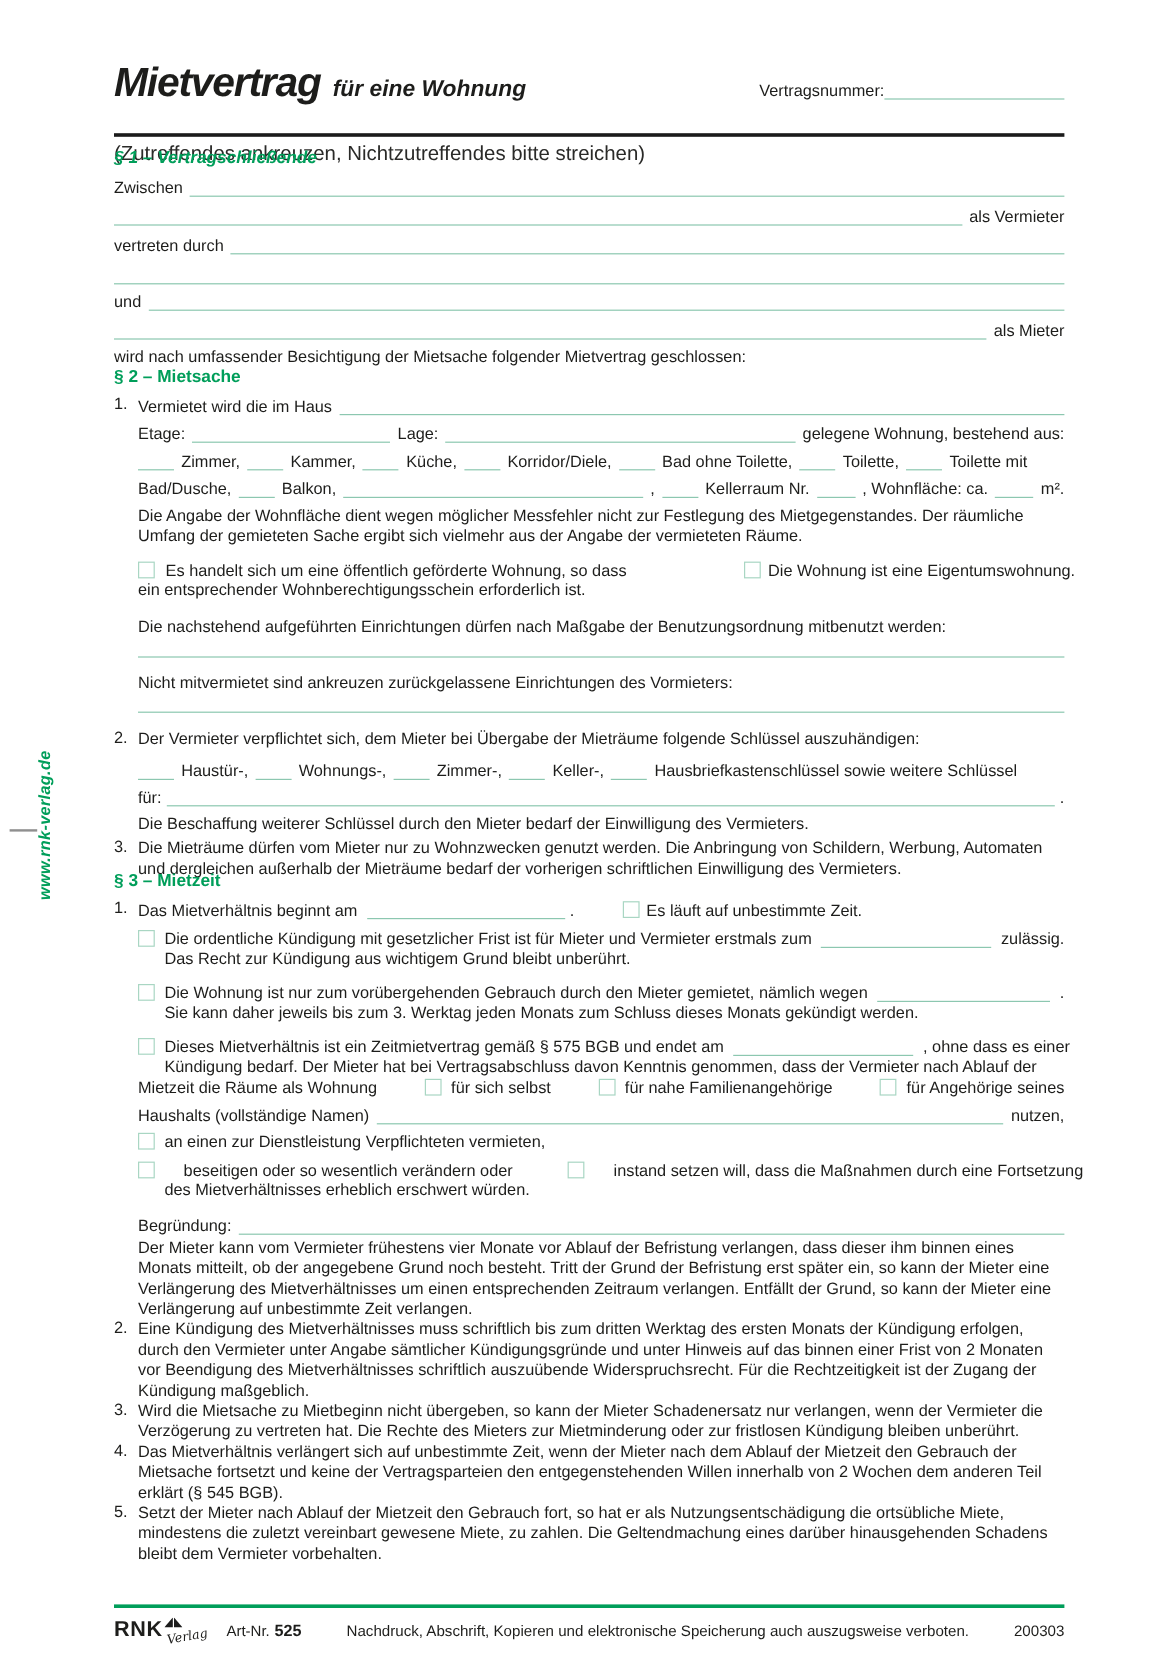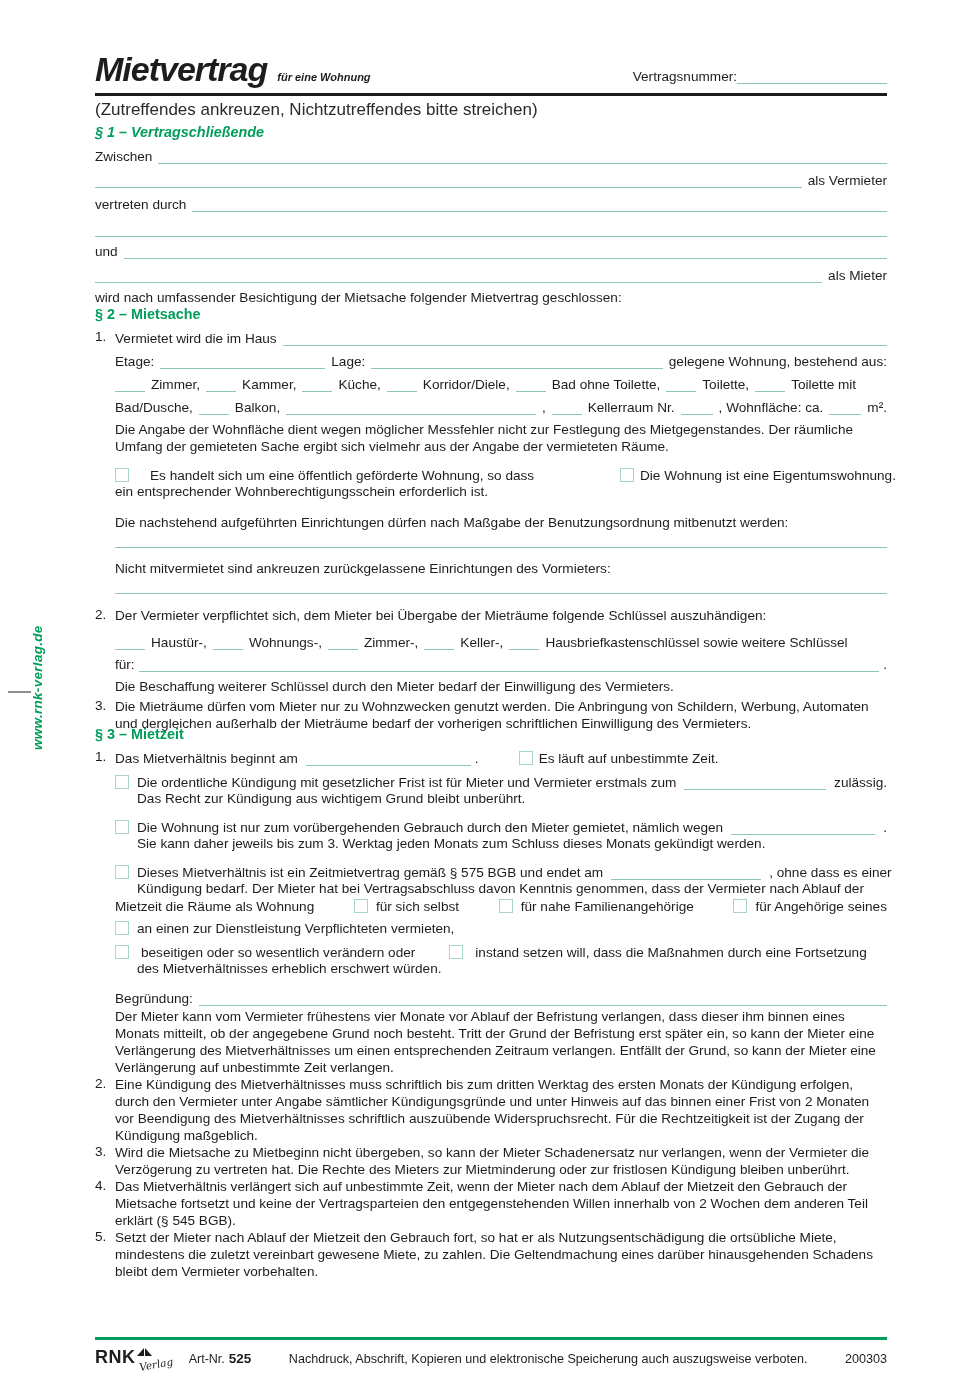--- a/index.html
+++ b/index.html
@@ -12,23 +12,23 @@
   .sheet{position:relative;width:980px;height:1386px;background:#fff;overflow:hidden;
          font-family:"Liberation Sans",sans-serif;color:var(--ink);font-size:13.6px;}
   .abs{position:absolute;}
   #hdr{left:95px;right:93px;top:50px;}
   #s1{left:95px;right:93px;top:124px;}
   #s2{left:95px;right:93px;top:306px;}
   #s3{left:95px;right:93px;top:726px;}
   #ftr-rule{left:95px;right:93px;top:1337px;height:3px;background:var(--green);}
   #ftr{left:95px;right:93px;top:1347px;}
 
-  .title-row{display:flex;align-items:baseline;border-bottom:3.5px solid #1b1b1b;padding-bottom:4px;}
+  .title-row{display:flex;align-items:baseline;border-bottom:3.5px solid #1b1b1b;padding-bottom:22px;}
   .title{font-size:34px;font-weight:bold;font-style:italic;letter-spacing:-1px;}
-  .subtitle{font-size:11px;font-weight:bold;font-style:italic;margin-left:10px;}
+  .subtitle{font-size:19px;font-weight:bold;font-style:italic;margin-left:10px;}
   .spacer{flex:1;}
   .instruction{font-size:17px;margin-top:4px;color:#2a2a28;}
 
   .h{color:var(--green);font-weight:bold;font-size:14.4px;margin:0 0 7px 0;}
   .h.it{font-style:italic;}
 
   .row{display:flex;align-items:baseline;gap:6px;}
   .p{line-height:17px;}
   .blank{border-bottom:1.4px solid var(--teal);height:13px;flex:none;transform:translateY(3px);display:inline-block;}
   .grow{flex:1;}
@@ -147,21 +147,21 @@
           <span class="blank b30"></span>
           <span>Kellerraum Nr.</span>
           <span class="blank b32"></span>
           <span>, Wohnfläche: ca.</span>
           <span class="blank b32"></span>
           <span>m².</span>
         </div>
         <div class="p">Die Angabe der Wohnfläche dient wegen möglicher Messfehler nicht zur Festlegung des Mietgegenstandes. Der räumliche Umfang der gemieteten Sache ergibt sich vielmehr aus der Angabe der vermieteten Räume.</div>
 
         <div style="position:relative;margin-top:11px;">
-          <div class="row" style="gap:21px;">
+          <div class="row" style="gap:9px;">
             <span class="cb"></span>
             <span>Es handelt sich um eine öffentlich geförderte Wohnung, so dass</span>
           </div>
           <div class="p">ein entsprechender Wohnberechtigungsschein erforderlich ist.</div>
           <div class="row" style="position:absolute;left:505px;top:0;gap:6px;">
             <span class="cb"></span>
             <span class="nw">Die Wohnung ist eine Eigentumswohnung.</span>
           </div>
         </div>
 
@@ -254,27 +254,32 @@
           <span class="row" style="gap:8px;">
             <span class="cb"></span>
             <span class="nw">für nahe Familienangehörige</span>
           </span>
           <span class="row" style="gap:8px;">
             <span class="cb"></span>
             <span class="nw">für Angehörige seines</span>
           </span>
         </div>
 
+        <div class="row" style="margin-top:6px;">
+          <span class="nw">Haushalts (vollständige Namen)</span>
+          <span class="blank grow"></span>
+          <span>nutzen,</span>
+        </div>
 
         <div class="row" style="margin-top:5px;gap:8px;">
           <span class="cb"></span>
           <span>an einen zur Dienstleistung Verpflichteten vermieten,</span>
         </div>
 
-        <div class="row" style="margin-top:7px;gap:12px;">
+        <div class="row" style="margin-top:7px;gap:24px;">
           <span class="cb"></span>
           <span class="nw">beseitigen oder so wesentlich verändern oder</span>
           <span class="cb" style="margin-left:22px;"></span>
           <span class="nw">instand setzen will, dass die Maßnahmen durch eine Fortsetzung</span>
         </div>
         <div class="p ind">des Mietverhältnisses erheblich erschwert würden.</div>
 
         <div class="row" style="margin-top:12px;margin-bottom:2px;">
           <span>Begründung:</span>
           <span class="blank grow"></span>

